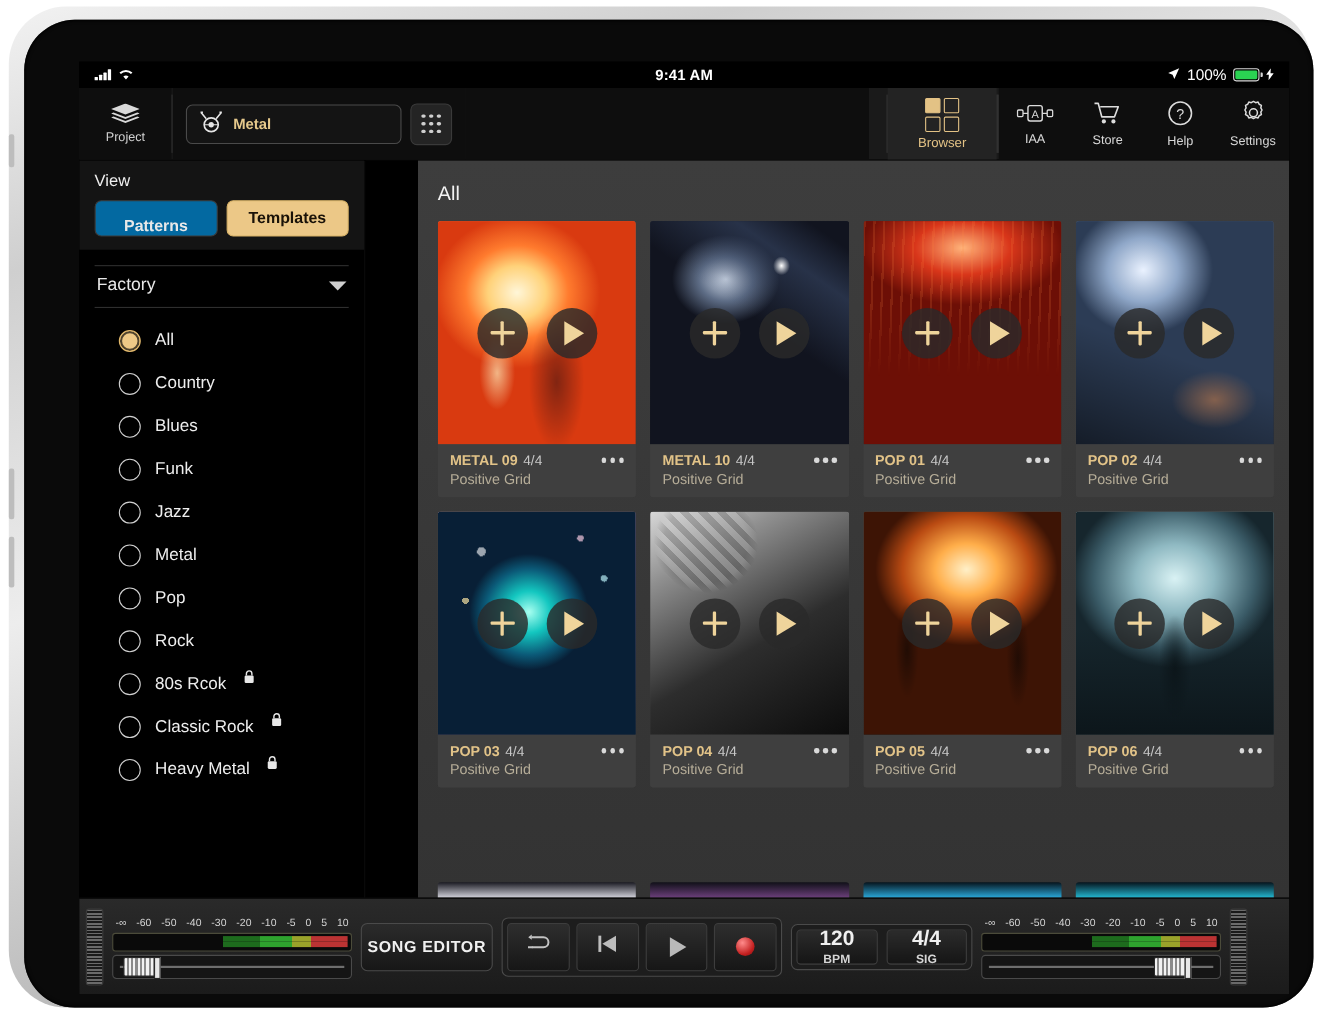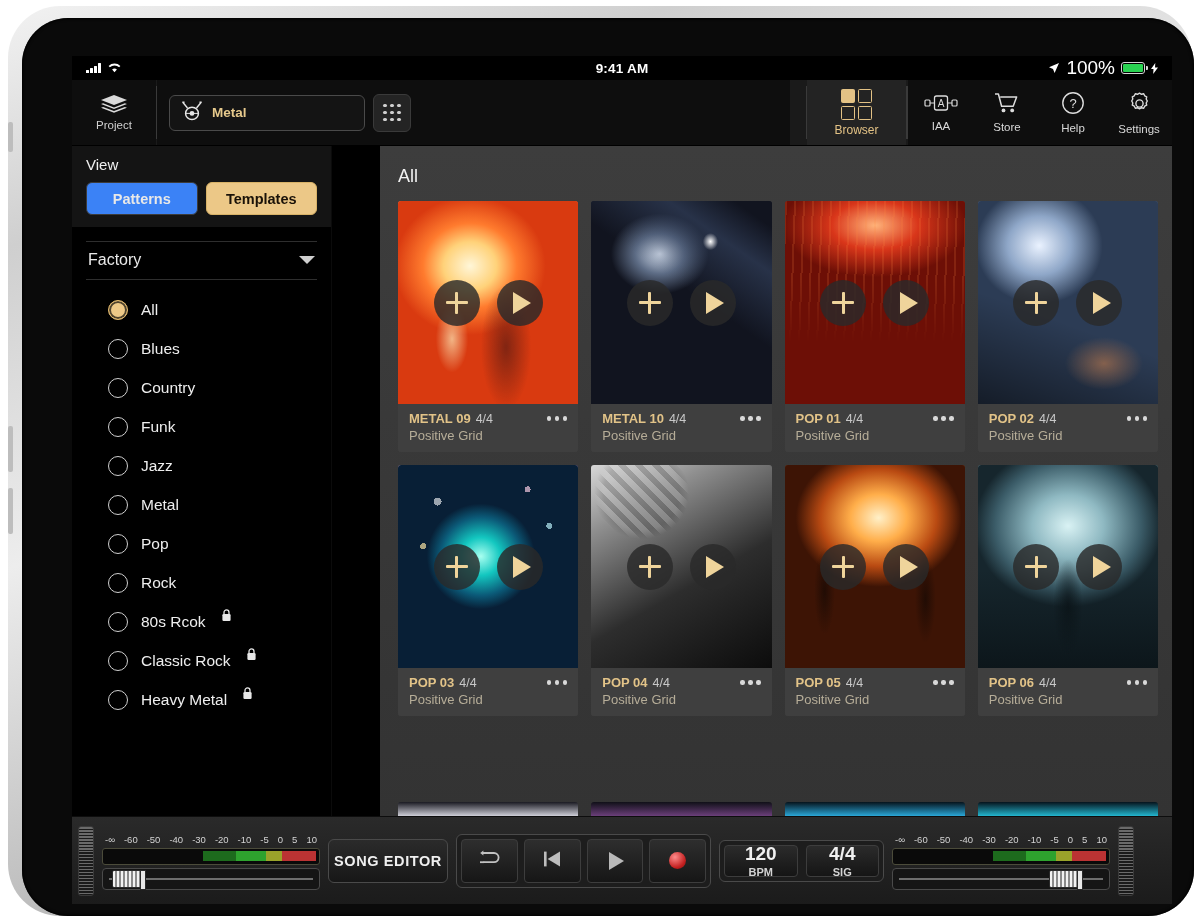--- a/index.html
+++ b/index.html
@@ -52,21 +52,21 @@
     font-size: 13px; flex: 0 0 24px;
     padding: 0 14px;
   }
   #sb-left { display: flex; align-items: center; gap: 6px; }
   #sb-center {
     position: absolute; left: 0; right: 0; text-align: center;
     font-size: 13.5px; font-weight: bold; letter-spacing: .2px;
   }
   #sb-right {
     margin-left: auto; display: flex; align-items: center; gap: 6px;
-    font-size: 19px; position: relative; z-index: 2; justify-content: flex-end;
+    font-size: 14px; position: relative; z-index: 2; justify-content: flex-end;
   }
   .sig-bars { display: flex; align-items: flex-end; gap: 1.5px; height: 10px; }
   .sig-bars i { width: 2.5px; background: #fff; border-radius: .5px; display:block; }
   .sig-bars i:nth-child(1){height:3px}
   .sig-bars i:nth-child(2){height:5px}
   .sig-bars i:nth-child(3){height:7.5px}
   .sig-bars i:nth-child(4){height:10px}
   .batt {
     width: 24px; height: 12px; border: 1.4px solid #d6d6d6; border-radius: 3px;
     position: relative; padding: 1.3px;
@@ -130,21 +130,21 @@
     flex: 0 0 260px; background: #000; display: flex; flex-direction: column;
     border-right: 1px solid #0b0b0b;
   }
   #view-block { background: #141414; padding: 10px 14px 12px; }
   #view-label { color: #f0f0f0; font-size: 15px; margin-bottom: 9px; }
   #view-segs { display: flex; gap: 8px; }
   .seg {
     flex: 1 1 0; height: 33px; border-radius: 6px; display:flex; align-items:center;
     justify-content:center; font-size: 14.5px; font-weight: bold;
   }
-  .seg.off { background: #3b82f6; color: #e8e8e8; border: 1px solid #3b3b3b; }
+  .seg.off { background: #0369a1; color: #e8e8e8; border: 1px solid #3b3b3b; align-items: flex-end; }
   .seg.on  { background: #ecc887; color: #1a1208; border: 1px solid #d8b267; }
 
   #factory-row {
     margin: 14px 14px 0; padding: 9px 2px 10px;
     border-top: 1px solid #2e2e2e; border-bottom: 1px solid #2e2e2e;
     display: flex; align-items: center; justify-content: space-between;
     color: #e9e9e9; font-size: 16px;
   }
   .caret { width:0;height:0;border-left:8px solid transparent;border-right:8px solid transparent;
            border-top:8px solid #cfcfcf; }
@@ -461,25 +461,25 @@
             <span class="caret"></span>
           </div>
 
           <div id="genre-list">
             <div class="genre">
               <span class="radio sel"></span>
               <span class="genre-label">All</span>
             </div>
             <div class="genre">
               <span class="radio"></span>
+              <span class="genre-label">Country</span>
+            </div>
+            <div class="genre">
+              <span class="radio"></span>
               <span class="genre-label">Blues</span>
-            </div>
-            <div class="genre">
-              <span class="radio"></span>
-              <span class="genre-label">Country</span>
             </div>
             <div class="genre">
               <span class="radio"></span>
               <span class="genre-label">Funk</span>
             </div>
             <div class="genre">
               <span class="radio"></span>
               <span class="genre-label">Jazz</span>
             </div>
             <div class="genre">

